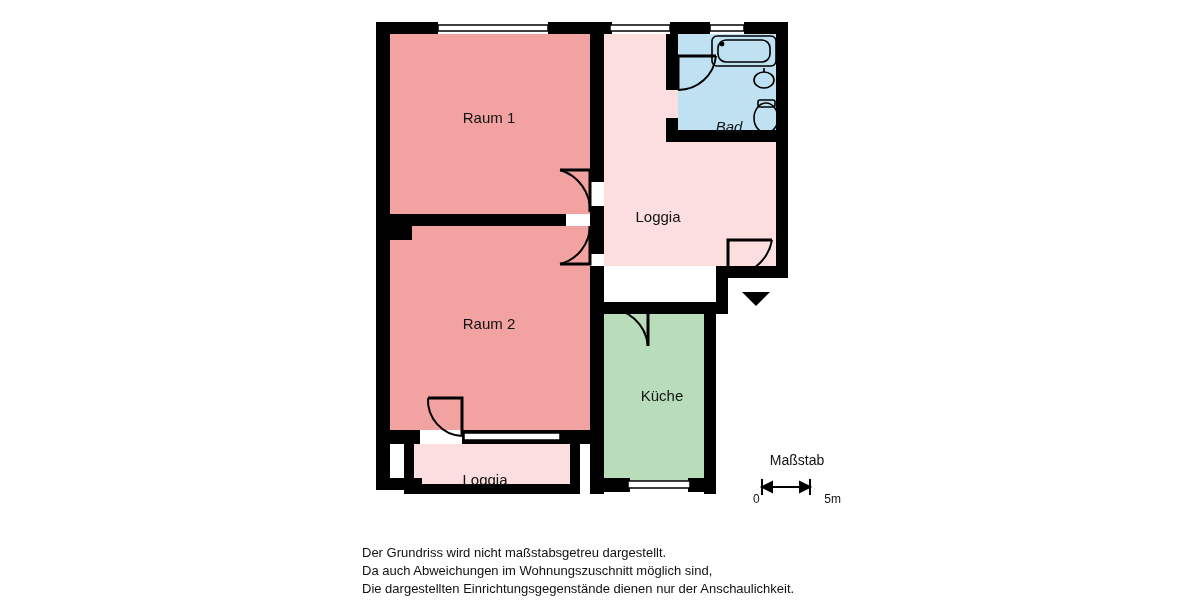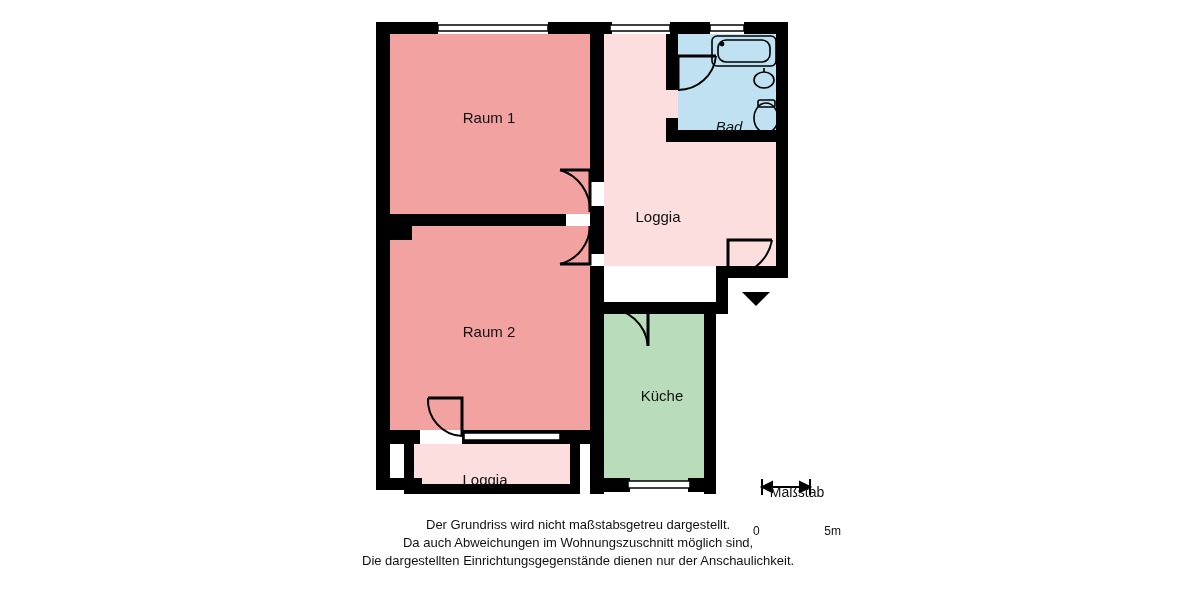--- a/index.html
+++ b/index.html
@@ -33,42 +33,40 @@
     left: 752px;
     top: 452px;
     width: 90px;
     text-align: center;
   }
   .scale-title {
     font-size: 14px;
     color: #111111;
     text-align: center;
     margin-bottom: 8px;
-    margin-top: 32px;
   }
   .scale-ruler {
     position: relative;
     height: 14px;
   }
   .scale-labels {
     display: flex;
     justify-content: space-between;
     font-size: 12px;
     color: #111111;
     margin-top: 2px;
     padding: 0 1px;
   }
   .disclaimer {
     position: absolute;
     left: 362px;
-    top: 516px;
+    top: 544px;
     font-size: 13px;
     line-height: 18px;
     color: #111111;
-    text-align: center;
   }
   .disclaimer div { white-space: nowrap; }
 </style>
 </head>
 <body>
 
 <div id="floorplan-root">
 
   <svg width="1200" height="600" viewBox="0 0 1200 600" style="position:absolute;left:0;top:0;">
 
@@ -171,21 +169,21 @@
     <g stroke="#000000" stroke-width="2" fill="#000000">
       <line x1="762" y1="487" x2="810" y2="487"></line>
       <polygon points="762,487 772,482 772,492"></polygon>
       <polygon points="810,487 800,482 800,492"></polygon>
       <line x1="762" y1="479" x2="762" y2="495" stroke-width="2"></line>
       <line x1="810" y1="479" x2="810" y2="495" stroke-width="2"></line>
     </g>
   </svg>
 
   <div class="room-label" style="left:489px;top:117px;">Raum 1</div>
-  <div class="room-label" style="left:489px;top:323px;margin-top:8px;">Raum 2</div>
+  <div class="room-label" style="left:489px;top:323px;">Raum 2</div>
   <div class="room-label" style="left:658px;top:216px;">Loggia</div>
   <div class="room-label" style="left:729px;top:126px;font-style:italic;">Bad</div>
   <div class="room-label" style="left:662px;top:395px;">Küche</div>
   <div class="room-label" style="left:485px;top:479px;">Loggia</div>
 
   <div class="scale-block">
     <div class="scale-title">Maßstab</div>
     <div class="scale-ruler"></div>
     <div class="scale-labels">
       <span>0</span>

